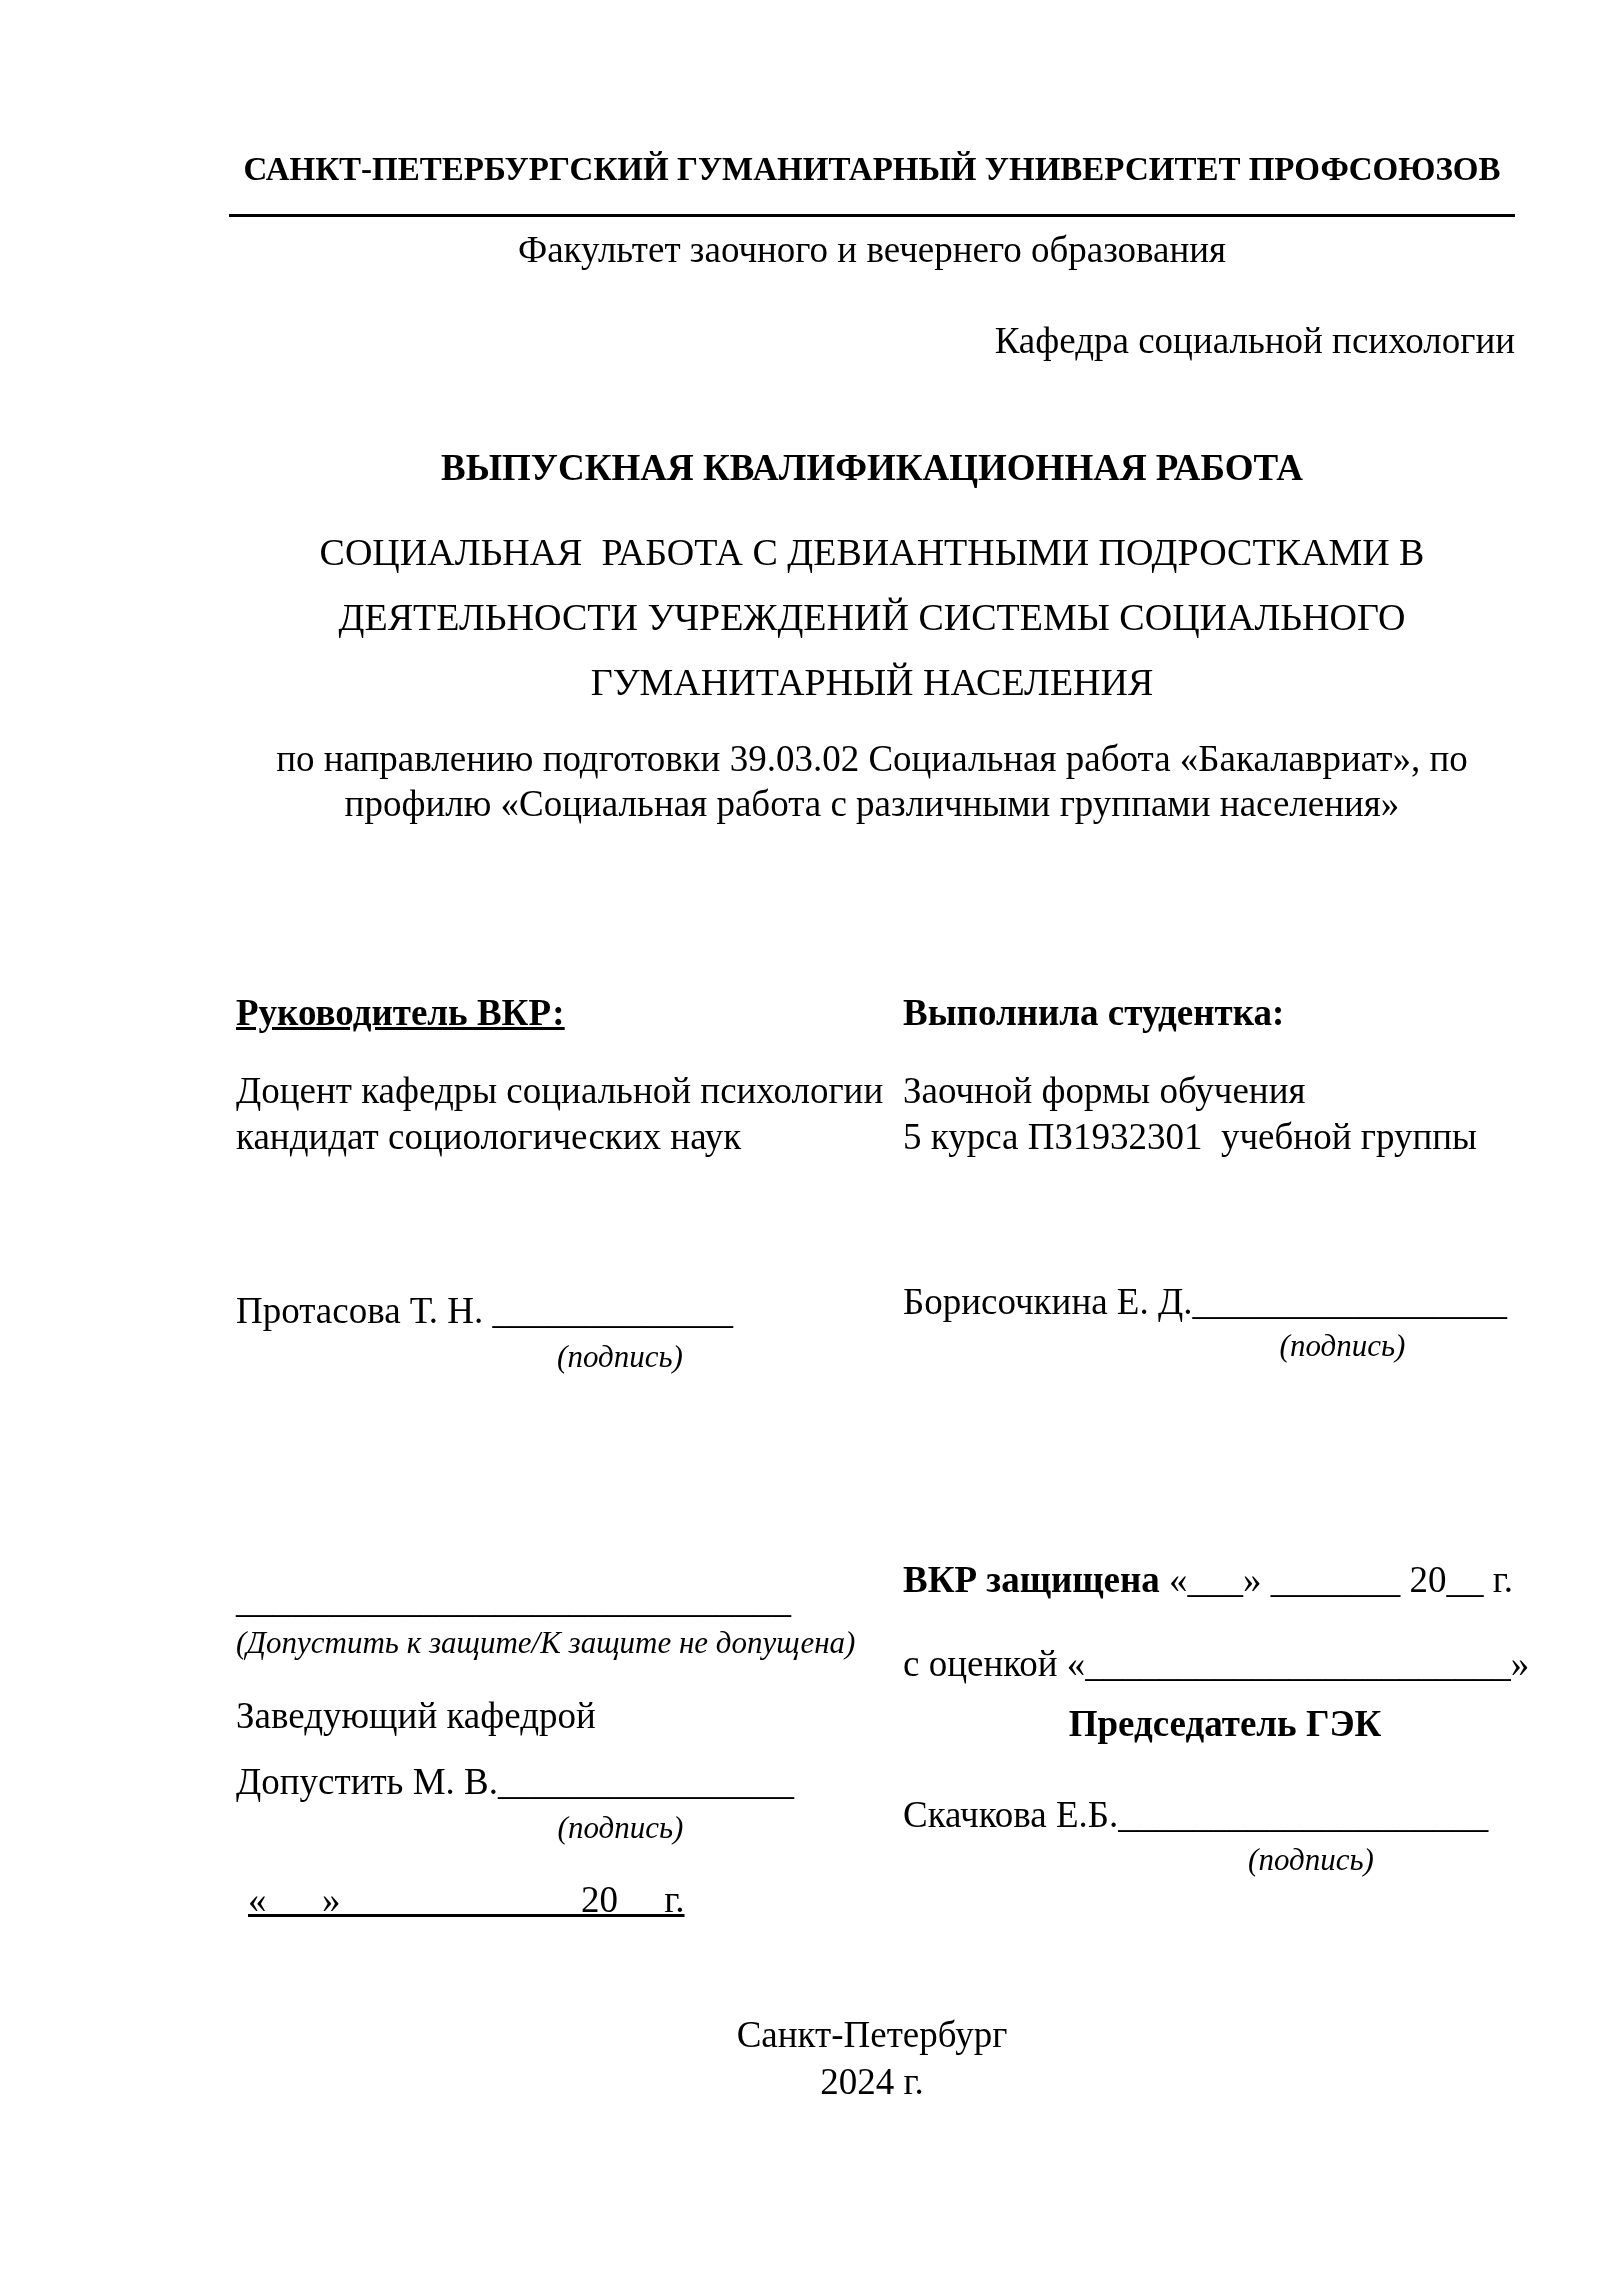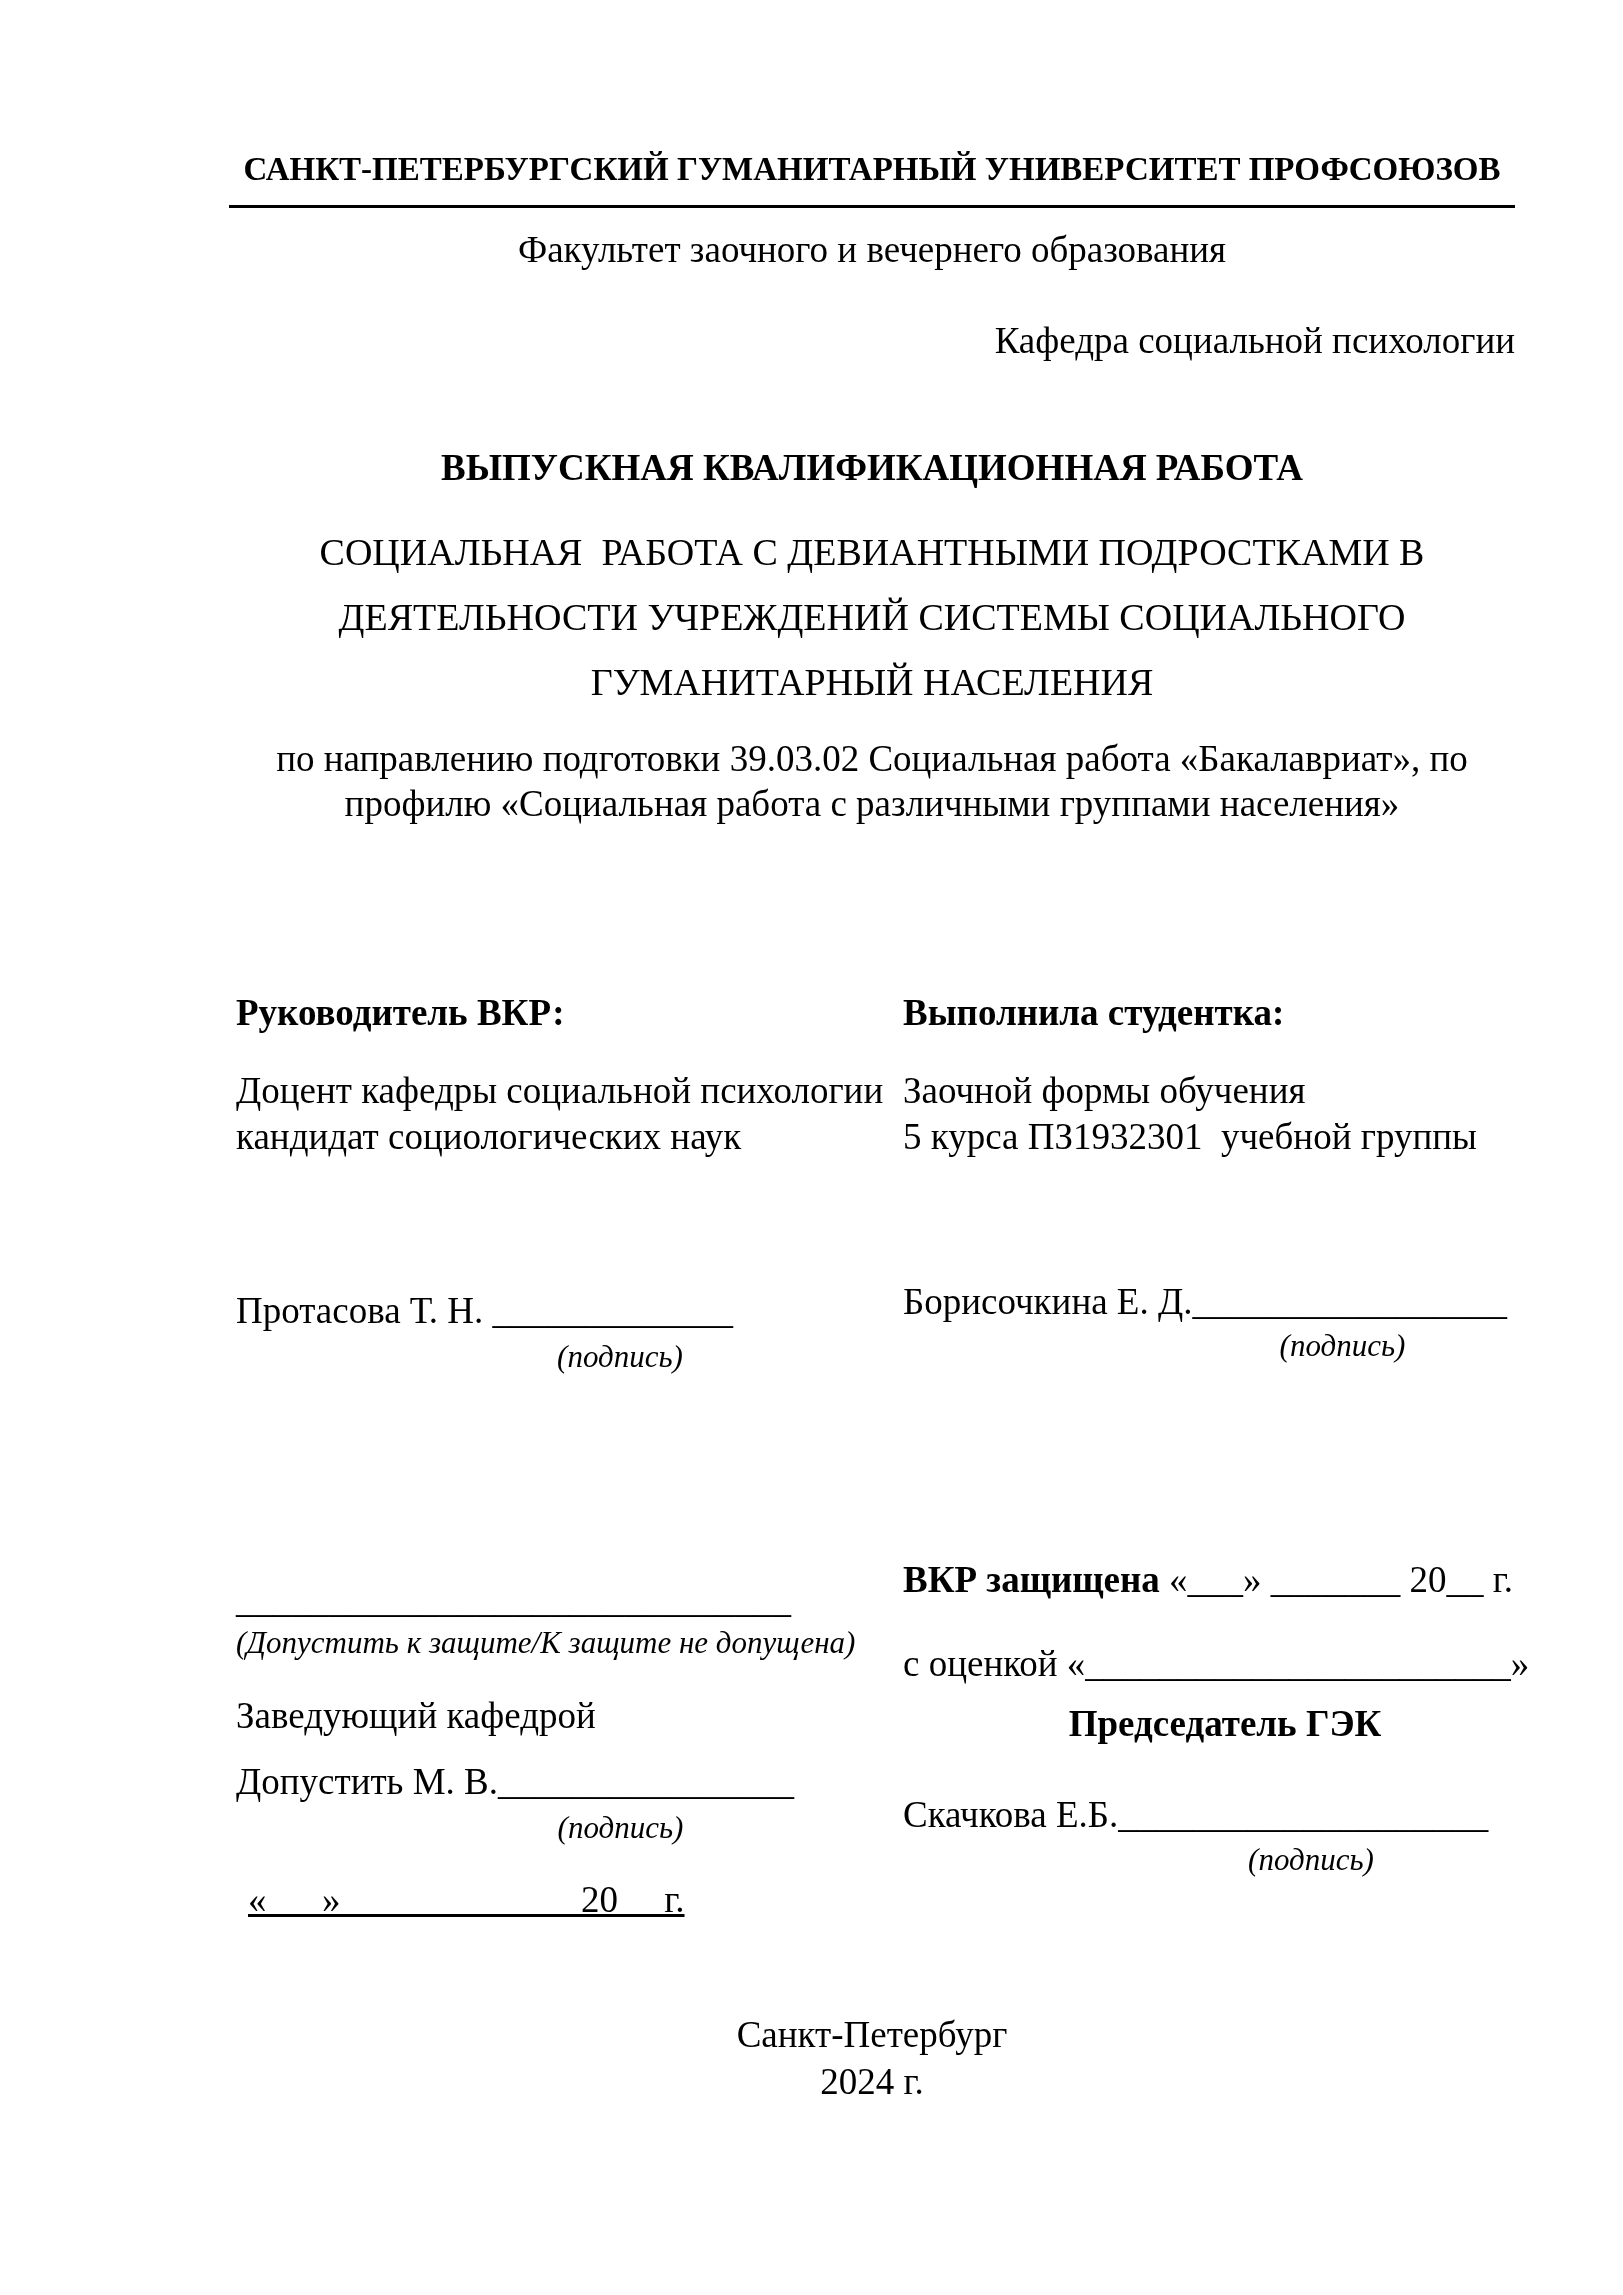--- a/index.html
+++ b/index.html
@@ -11,29 +11,29 @@
     font-family:"Liberation Serif","DejaVu Serif",serif;
     font-size:37px;
     white-space:pre-wrap;
     overflow:hidden;
   }
   .abs{position:absolute;}
   .b{font-weight:bold;}
   .univ{
     left:229px;top:149px;width:1286px;
     font-size:33px;font-weight:bold;text-align:center;
-    line-height:41px;padding-bottom:15px;
+    line-height:41px;padding-bottom:24px;
     border-bottom:3.9px solid #000000;
   }
   .faculty{left:229px;top:228px;width:1286px;text-align:center;}
   .department{left:229px;top:319px;width:1286px;text-align:right;}
   .worktype{left:229px;top:446px;width:1286px;text-align:center;font-weight:bold;}
   .thesis-title{left:229px;top:520px;width:1286px;text-align:center;font-size:38px;line-height:65px;}
   .program{left:229px;top:736px;width:1286px;text-align:center;line-height:45px;}
-  .sup-label{left:236px;top:991px;font-weight:bold;}
+  .sup-label{left:236px;top:991px;font-weight:bold;text-decoration:underline;}
   .stu-label{left:903px;top:991px;font-weight:bold;}
   .sup-pos{left:236px;top:1068px;line-height:46px;}
   .stu-info{left:903px;top:1068px;line-height:46px;}
   .sup-sign{left:236px;top:1289px;}
   .sup-cap{left:502px;top:1339px;width:236px;text-align:center;font-size:31px;font-style:italic;}
   .stu-sign{left:903px;top:1280px;}
   .stu-cap{left:1209px;top:1328px;width:267px;text-align:center;font-size:31px;font-style:italic;}
   .def-date{left:903px;top:1558px;}
   .adm-line{left:236px;top:1578px;}
   .adm-cap{left:236px;top:1625px;font-size:31px;font-style:italic;}

